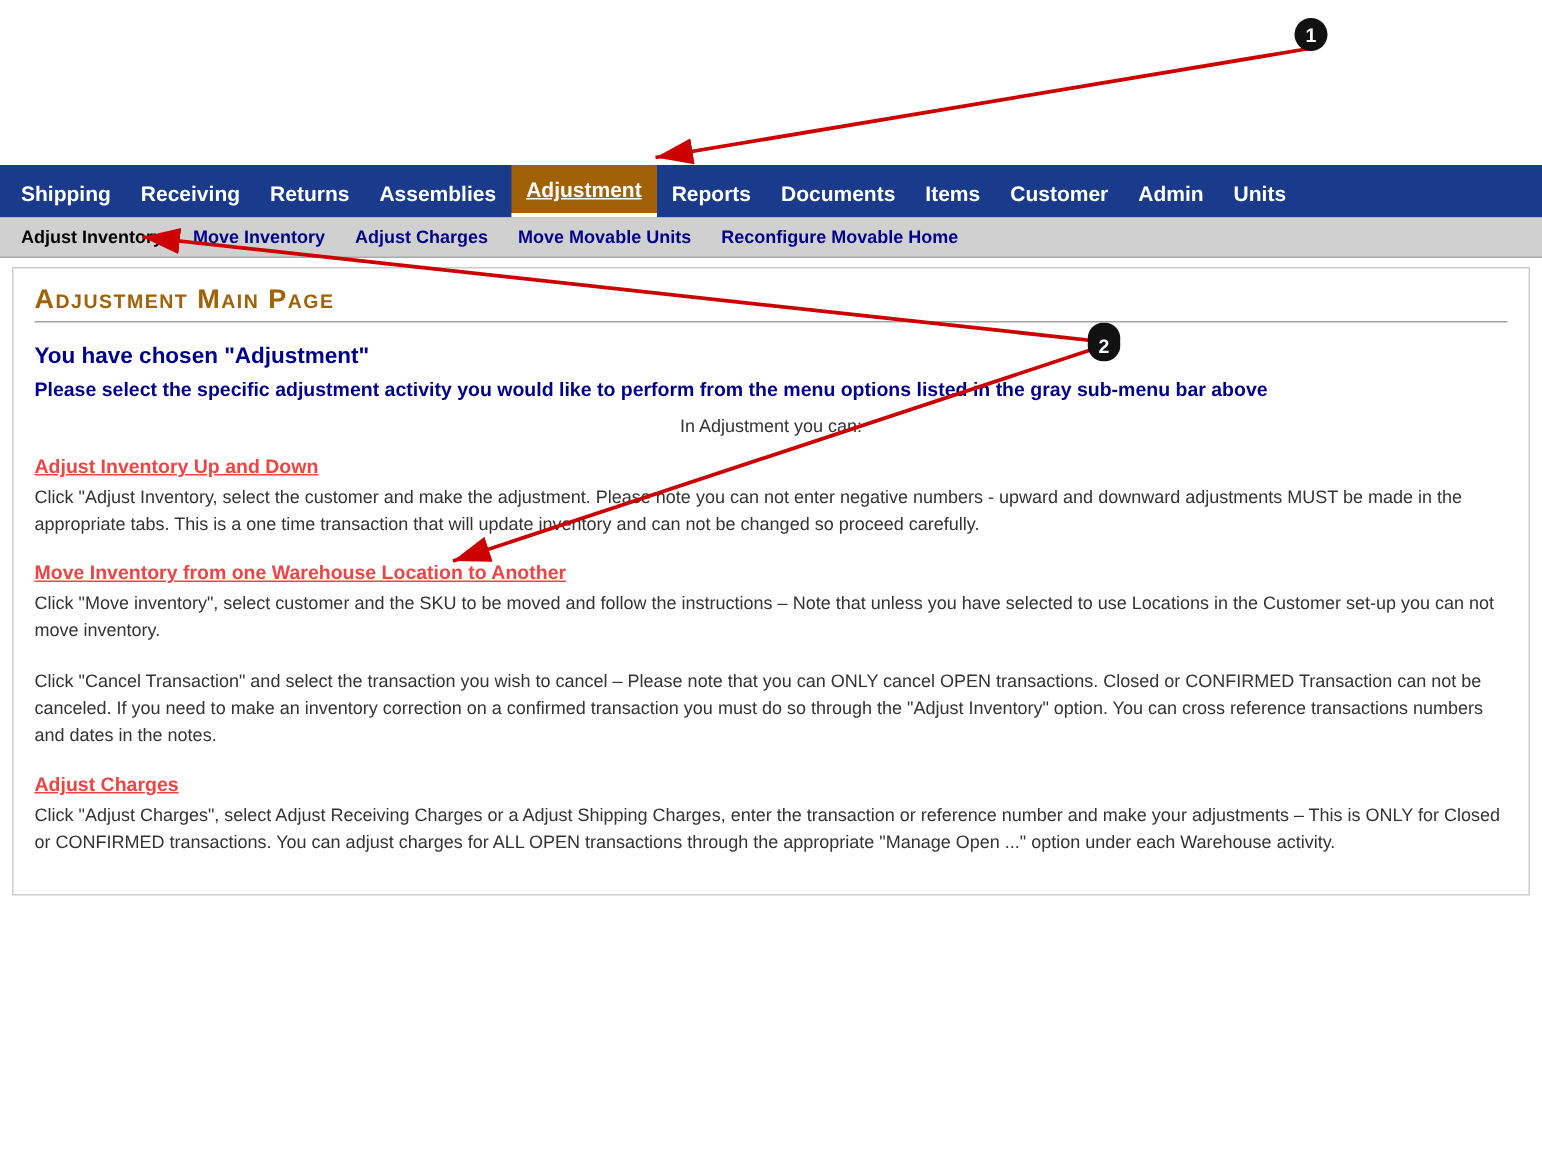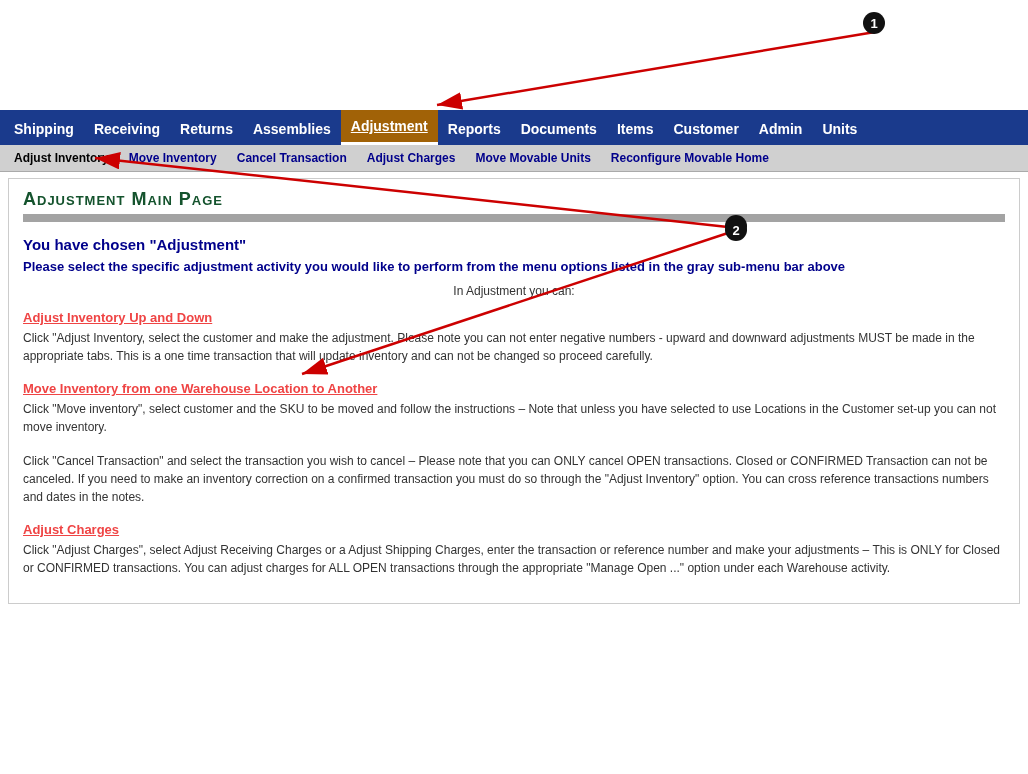--- a/index.html
+++ b/index.html
@@ -67,22 +67,22 @@
     .page-content {
       padding: 10px 14px;
       border: 1px solid #ccc;
       margin: 6px 8px;
     }
 
     .page-title {
       font-size: 18px;
       font-variant: small-caps;
       font-weight: bold;
-      color: #14532d;
-      border-bottom: 8px solid #a3a3a3;
+      color: #a16207;
+      border-bottom: 1px solid #a3a3a3;
       padding-bottom: 4px;
       margin-bottom: 14px;
       letter-spacing: 1px;
     }
 
     .main-heading {
       font-size: 15px;
       font-weight: bold;
       color: #00008b;
       margin-bottom: 6px;
@@ -188,21 +188,20 @@
   <a href="#">Documents</a>
   <a href="#">Items</a>
   <a href="#">Customer</a>
   <a href="#">Admin</a>
   <a href="#">Units</a>
 </nav>
 
 <nav class="sub-nav">
   <a href="#" class="active" style="color:#000;">Adjust Inventory</a>
   <a href="#">Move Inventory</a>
-  <a href="#">Cancel Transaction</a>
   <a href="#">Adjust Charges</a>
   <a href="#">Move Movable Units</a>
   <a href="#">Reconfigure Movable Home</a>
 </nav>
 
 <div class="page-content">
   <h1 class="page-title">Adjustment Main Page</h1>
 
   <p class="main-heading">You have chosen "Adjustment"</p>
   <p class="sub-heading">Please select the specific adjustment activity you would like to perform from the menu options listed in the gray sub-menu bar above</p>

